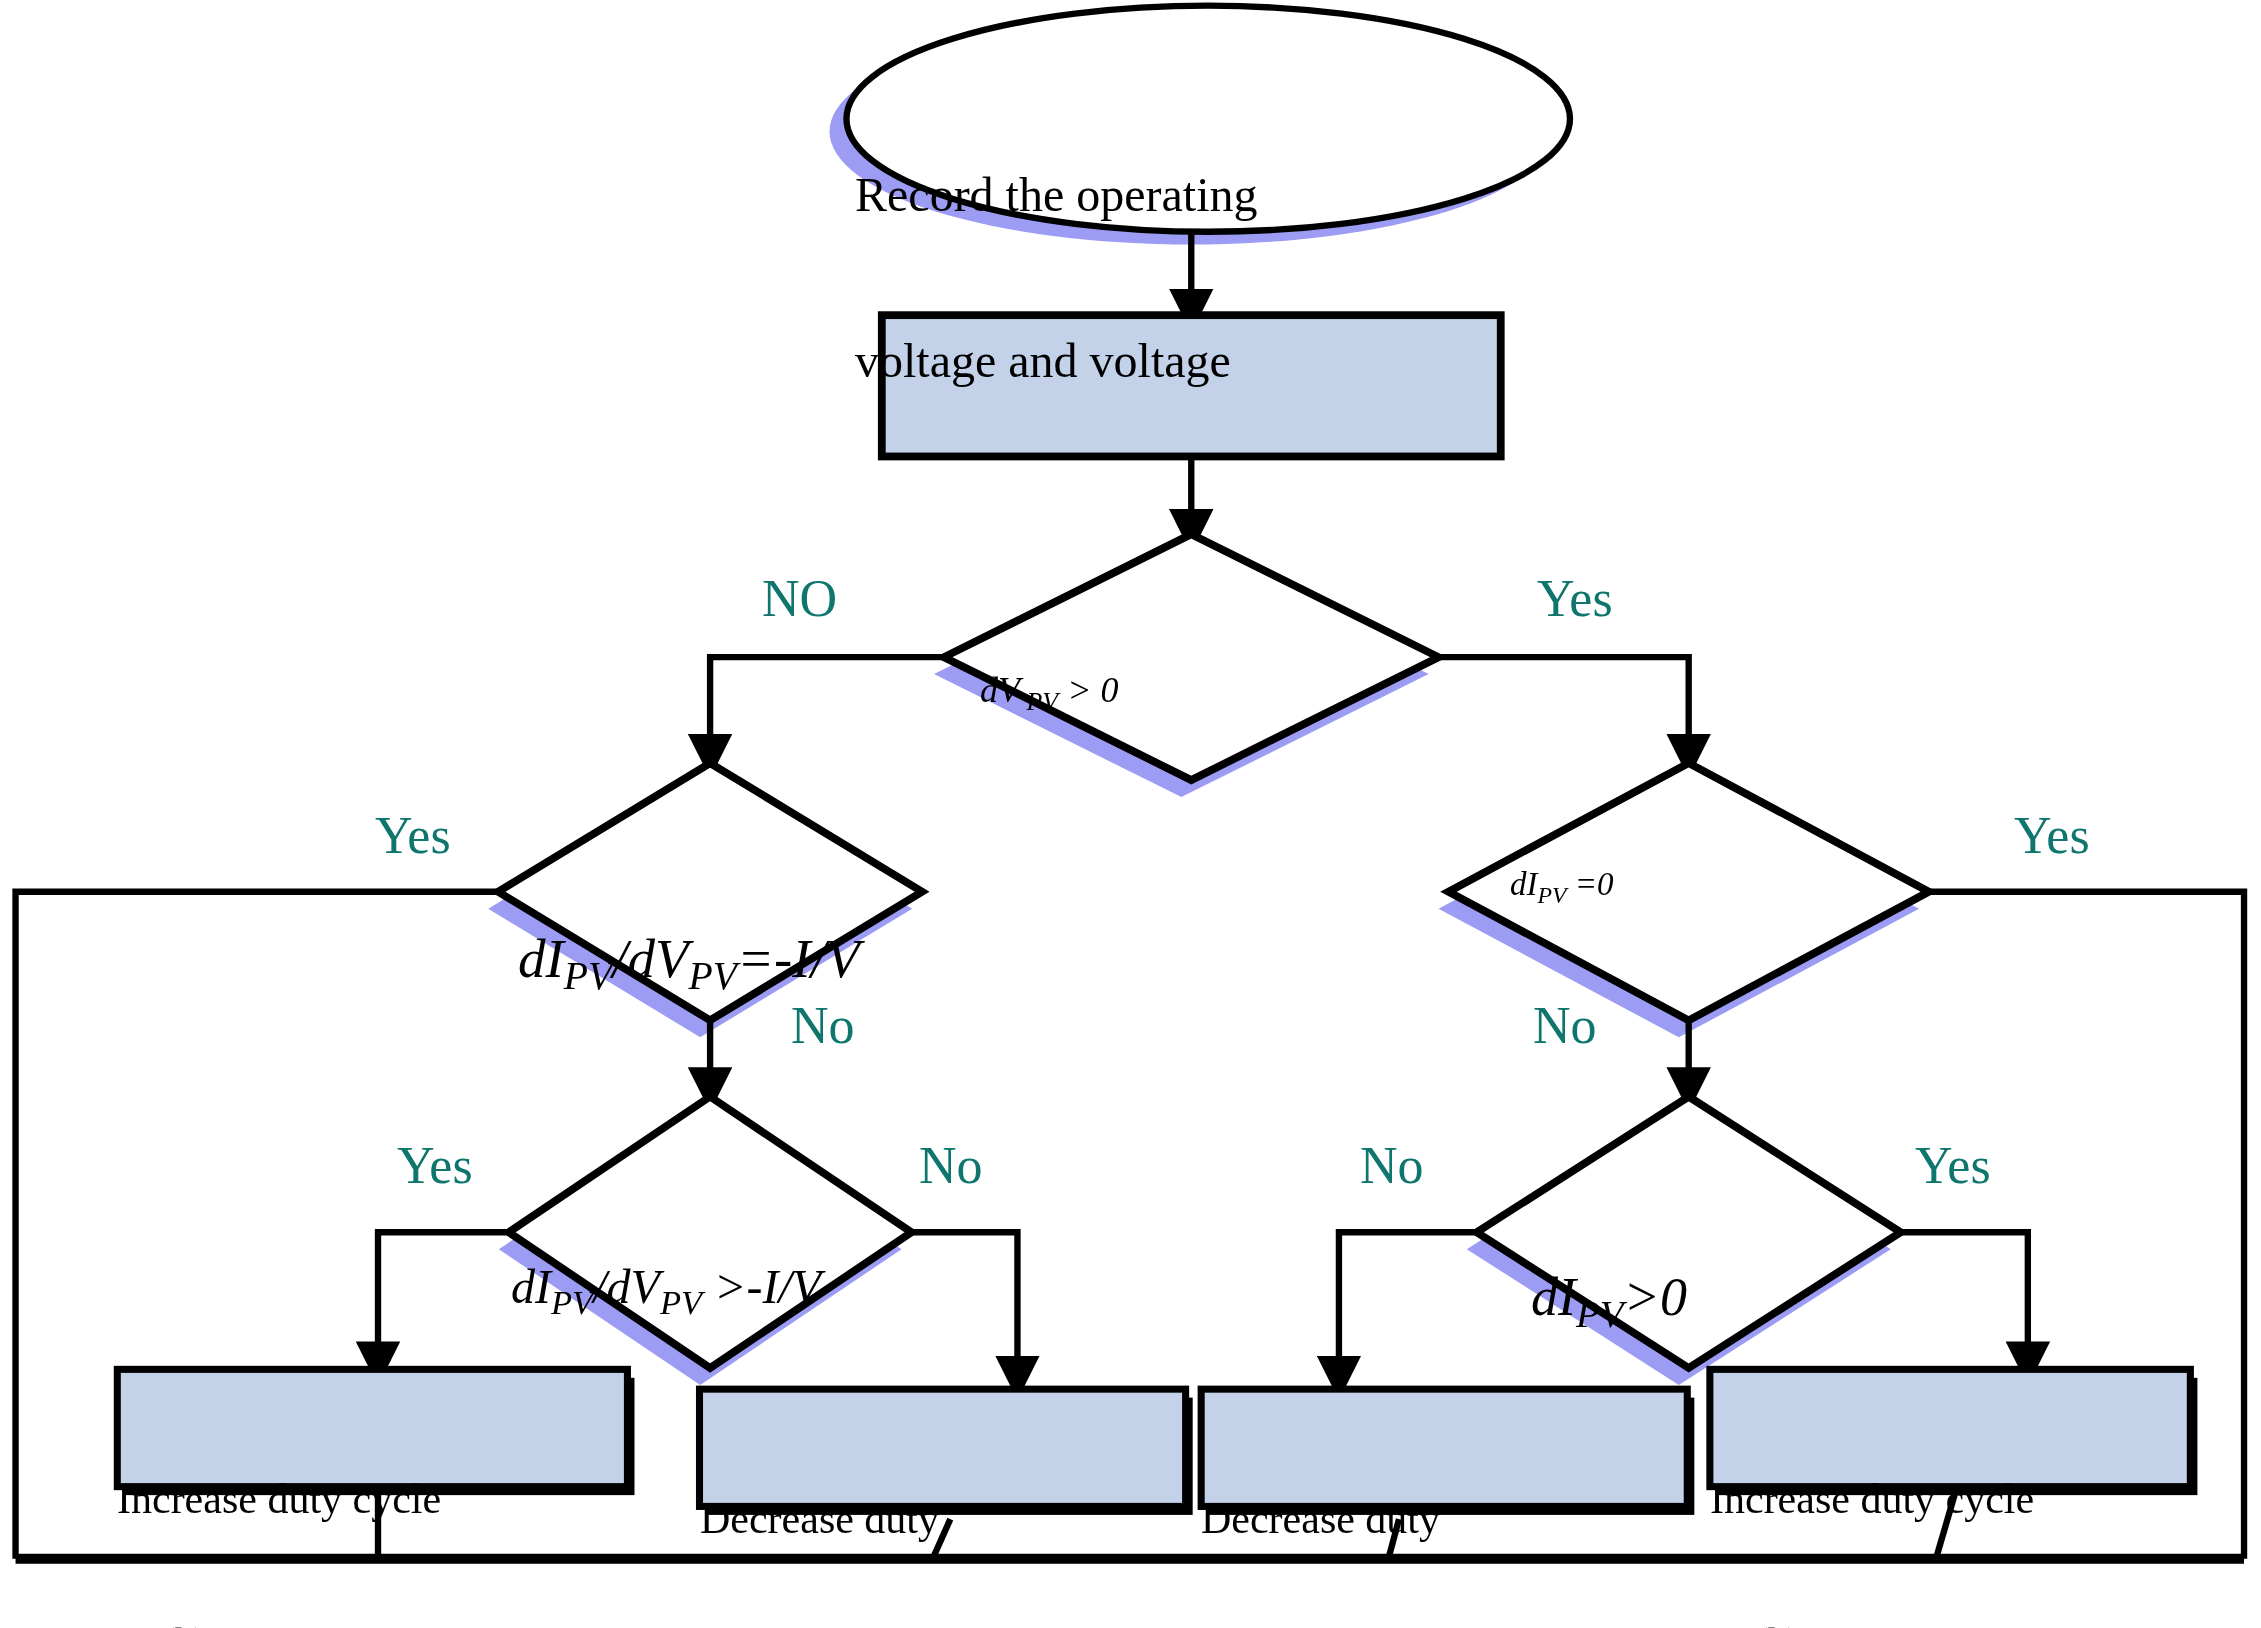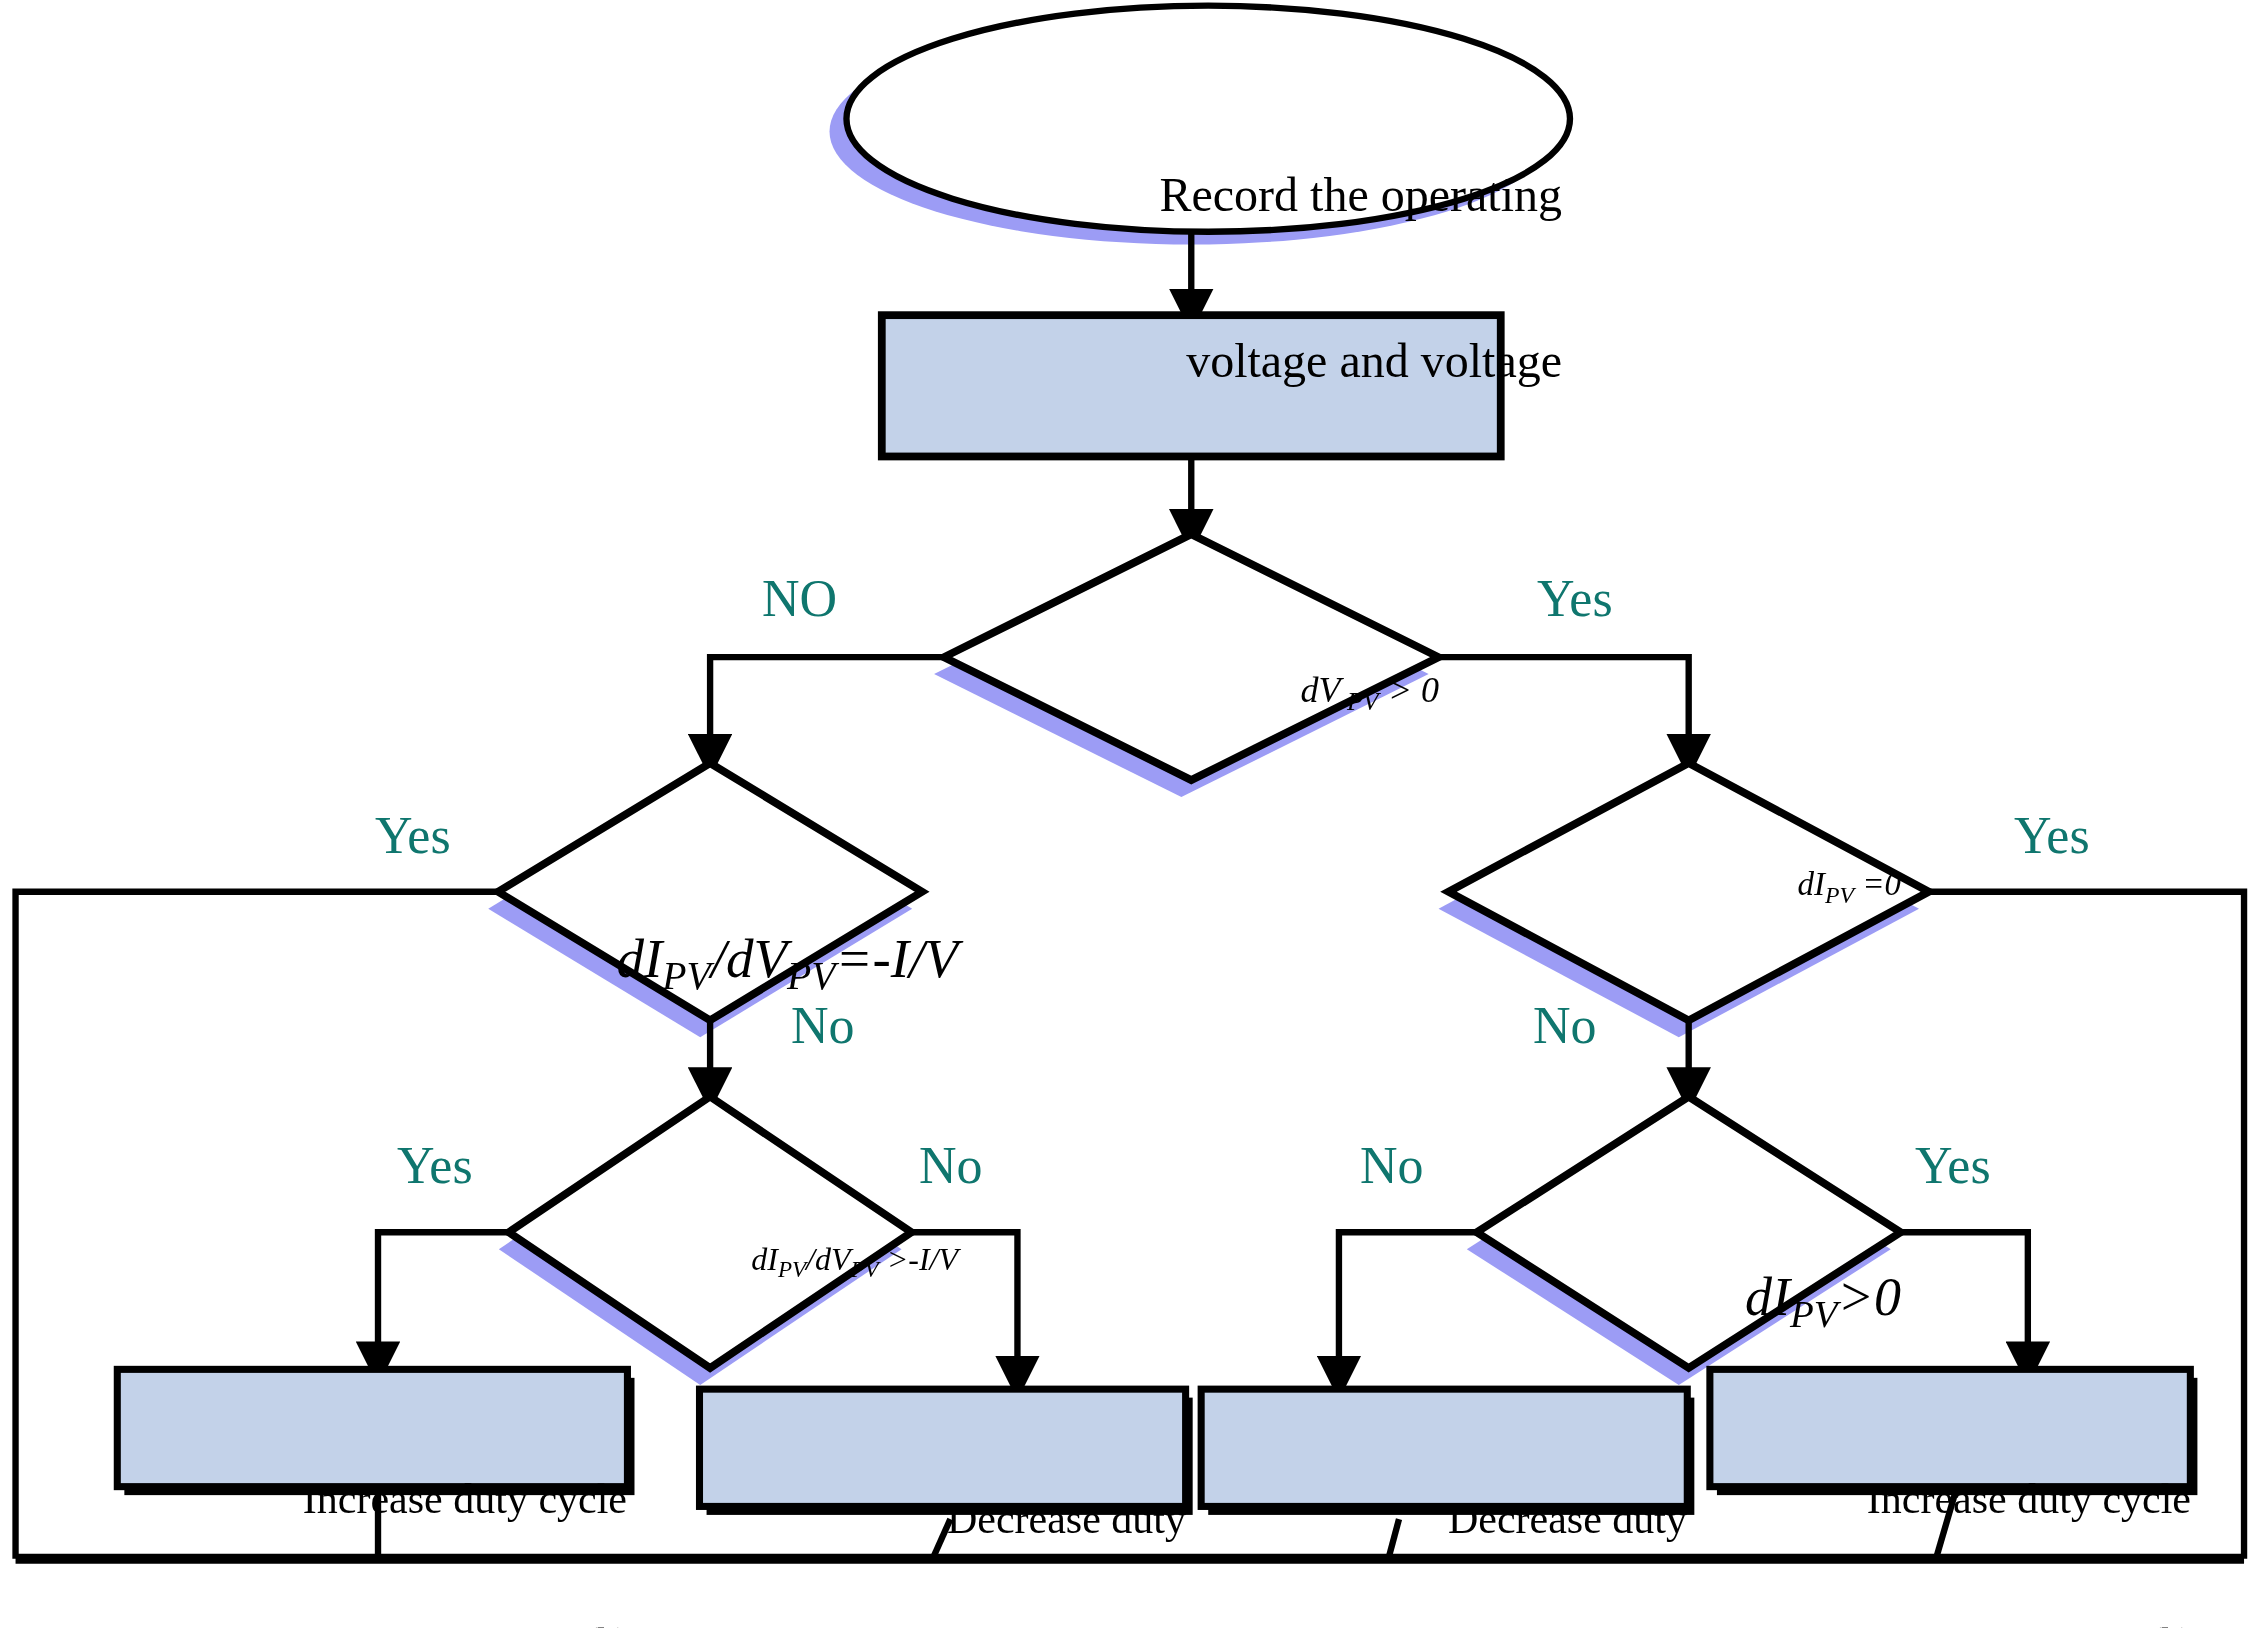--- a/index.html
+++ b/index.html
@@ -7,21 +7,21 @@
     position:relative;
     width:2261px;height:1628px;
     background:#ffffff;
     font-family:"Liberation Serif", "DejaVu Serif", serif;
     overflow:hidden;
   }
   #flow{position:absolute;left:0;top:0;width:2261px;height:1628px;}
   .nodeText{
     position:absolute;
     color:#000000;
-    text-align:right;
+    text-align:left;
     line-height:1.15;
     white-space:pre;
     pointer-events:none;
   }
   .edgeLabel{
     position:absolute;
     color:#0f766e;
     font-size:52px;
     white-space:nowrap;
   }
@@ -122,21 +122,21 @@
   </div>
 
   <div class="nodeText" style="left:463px;top:864px;width:495px;font-size:55px;">
     <span class="it">dI</span><span class="sub">PV</span><span class="it">/</span><span class="it">dV</span><span class="sub">PV</span><span class="it">=-I/V</span>
   </div>
 
   <div class="nodeText" style="left:1477px;top:828px;width:424px;font-size:33px;">
     <span class="it">dI</span><span class="sub">PV</span><span class="it"> =0</span>
   </div>
 
-  <div class="nodeText" style="left:463px;top:1204px;width:495px;font-size:32px;">
+  <div class="nodeText" style="left:463px;top:1204px;width:495px;font-size:48px;">
     <span class="it">dI</span><span class="sub">PV</span><span class="it">/</span><span class="it">dV</span><span class="sub">PV</span><span class="it"> &gt;-I/V</span>
   </div>
 
   <div class="nodeText" style="left:1477px;top:1204px;width:424px;font-size:54px;">
     <span class="it">dI</span><span class="sub">PV</span><span class="it">&gt;0</span>
   </div>
 
   <div class="nodeText" style="left:117px;top:1378px;width:510px;font-size:42px;">
     <div>Increase duty cycle</div>
     <div class="it">D (k)</div>

